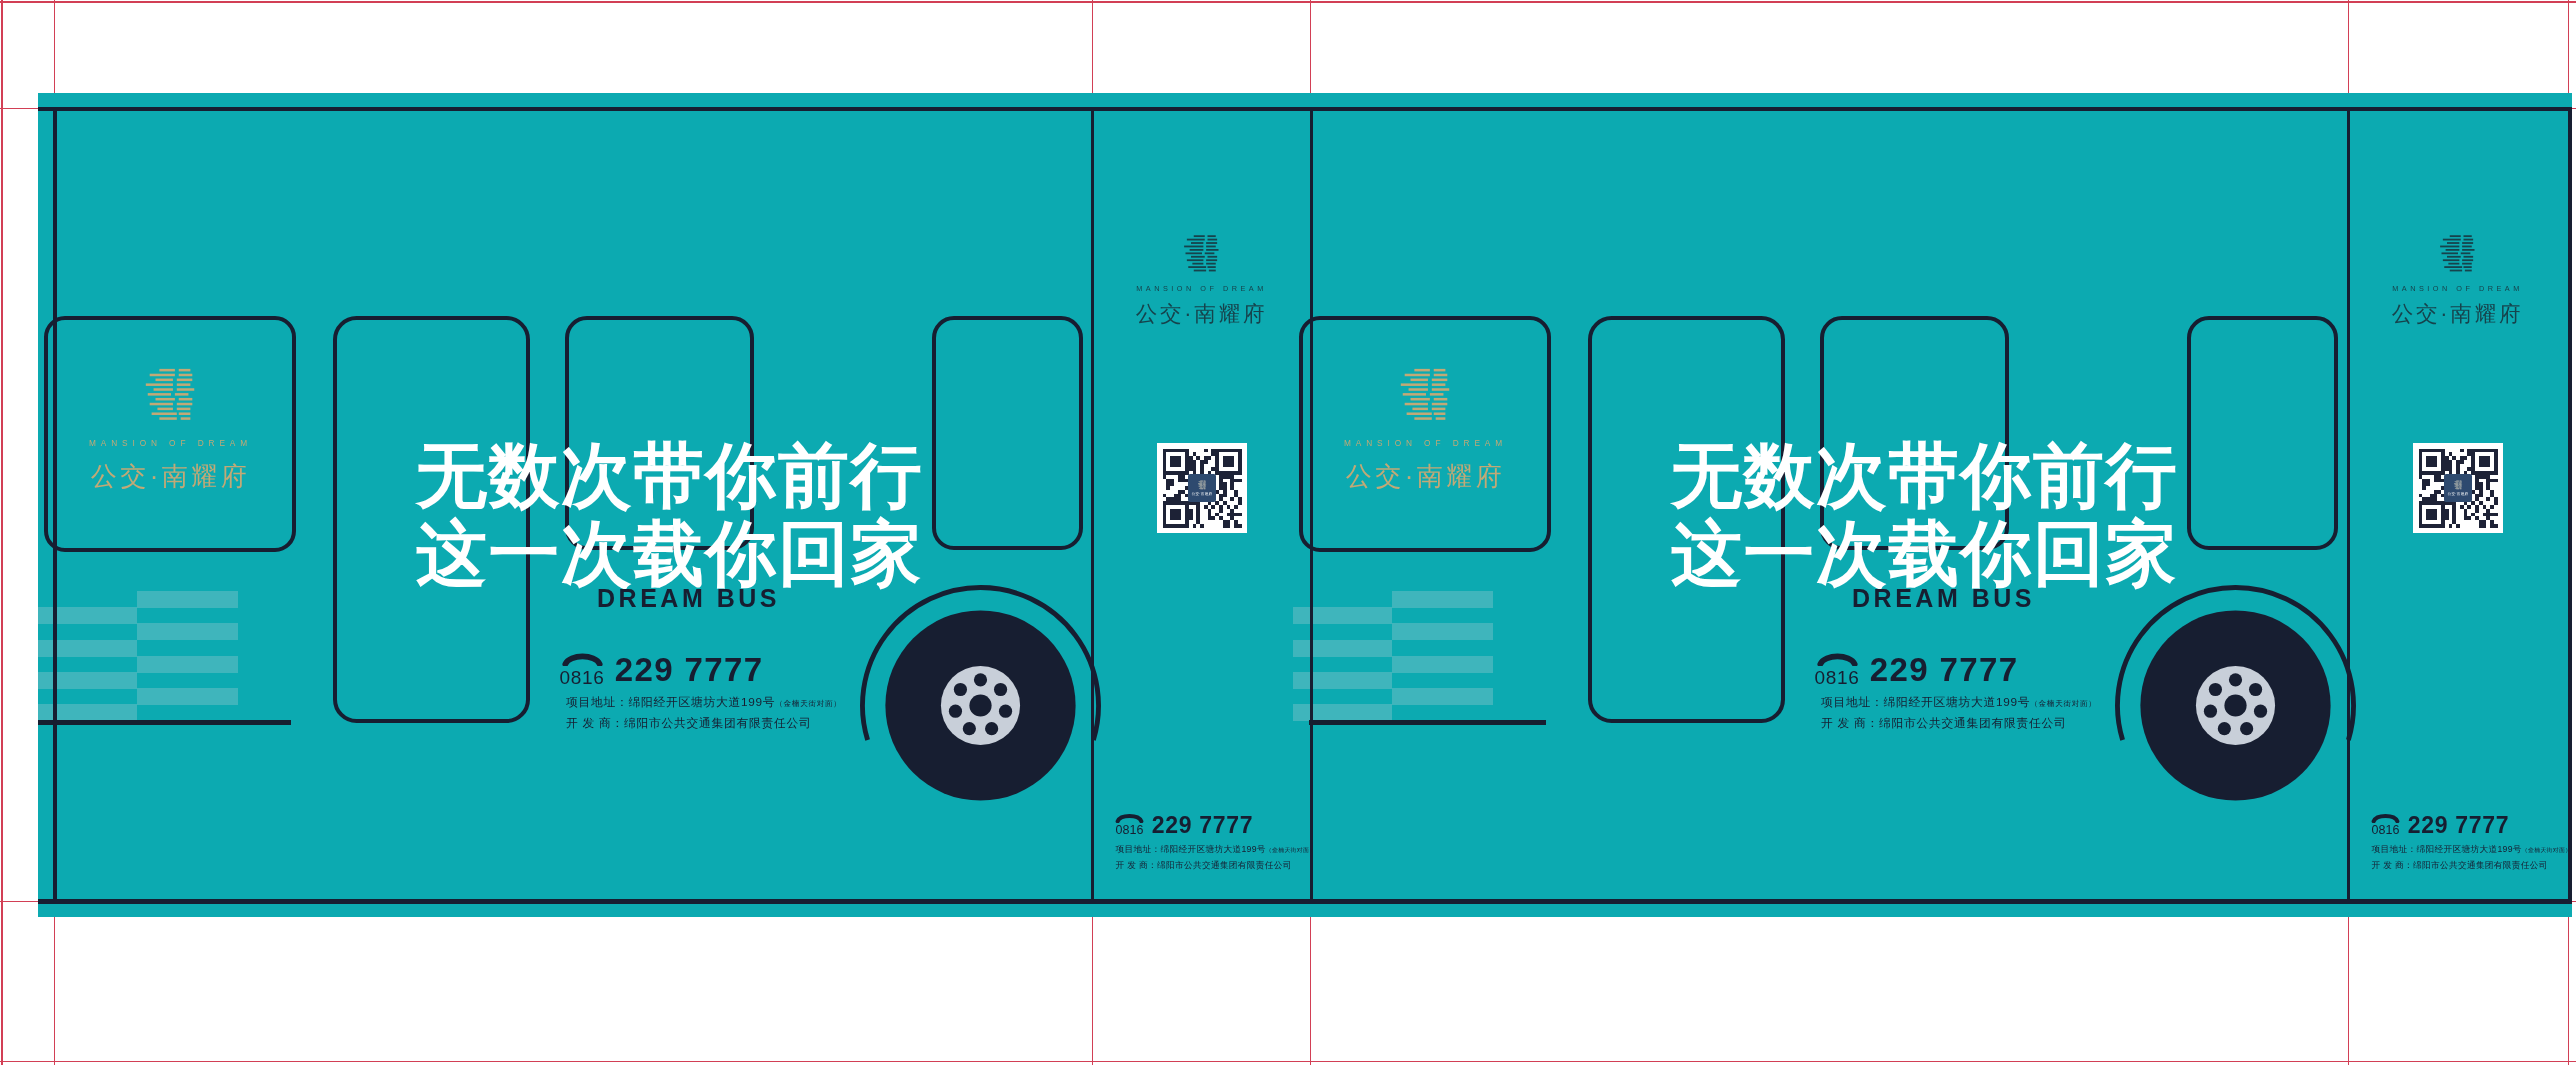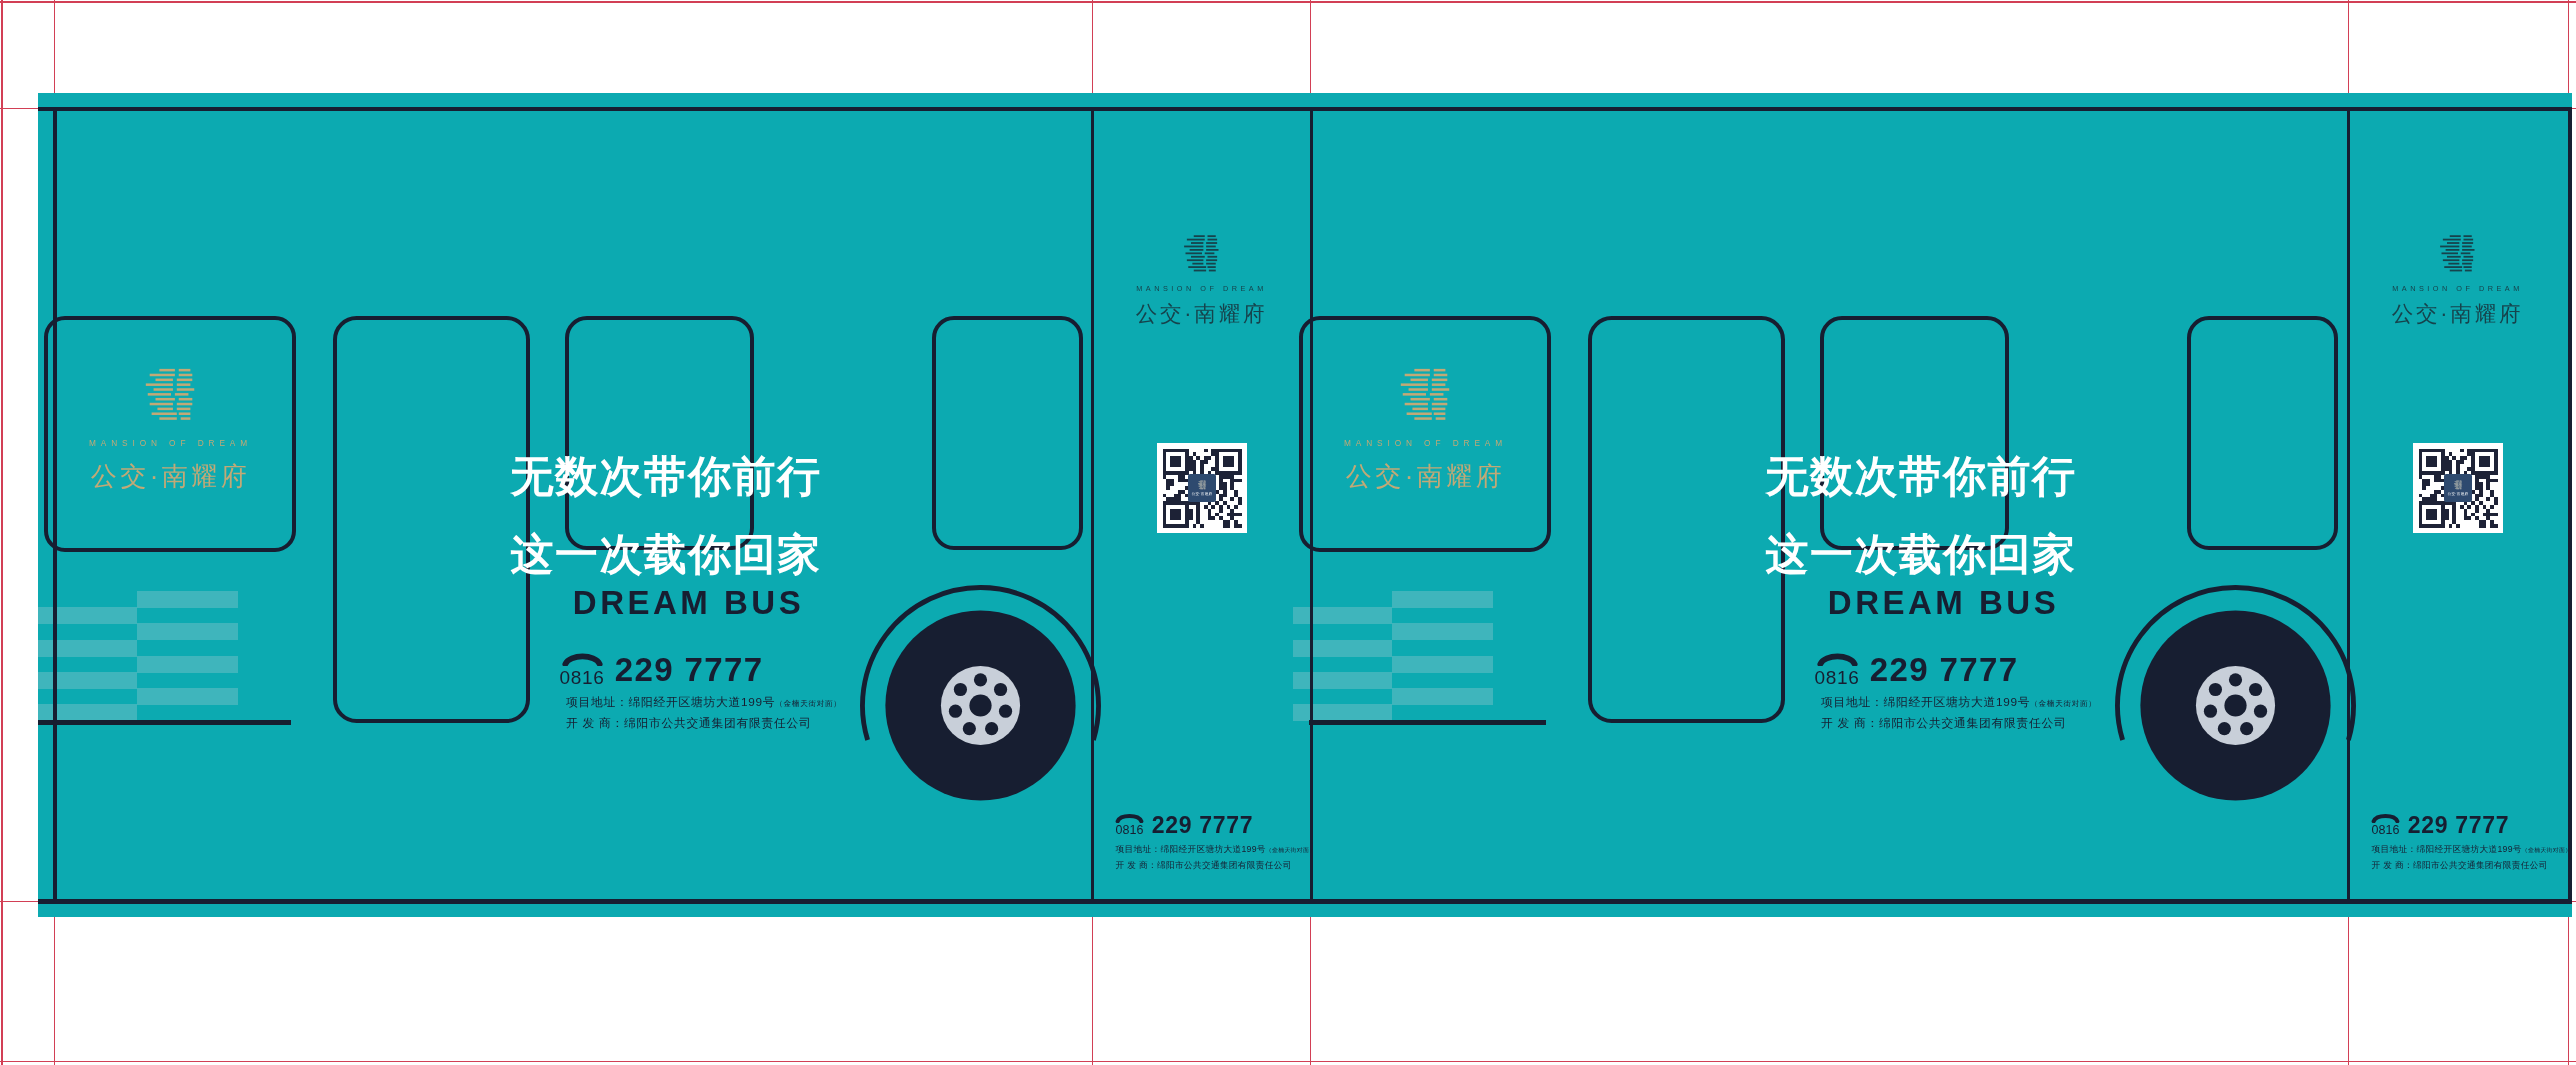--- a/index.html
+++ b/index.html
@@ -17,23 +17,23 @@
   
   .stripes{position:absolute;left:38px;top:591px;width:200px;height:130px;z-index:2;}
   .stripes .bar{position:absolute;height:16.7px;background:var(--stripe);}
   
   .logo-block{position:absolute;left:44px;top:366px;width:253px;text-align:center;z-index:4;color:var(--gold);}
   .logo-block svg{width:62px;height:60px;}
   .brand-en{font-size:8.3px;letter-spacing:4.9px;margin-top:9.7px;white-space:nowrap;}
   .brand-cn{font-size:26px;letter-spacing:3.5px;margin-top:11px;white-space:nowrap;}
   
   .headline{position:absolute;left:416px;top:437px;width:500px;text-align:center;z-index:5;
-            color:#fff;font-size:43px;line-height:78px;font-weight:900;letter-spacing:1.4px;white-space:nowrap;}
+            color:#fff;font-size:71px;line-height:78px;font-weight:900;letter-spacing:1.4px;white-space:nowrap;}
   .subtitle{position:absolute;left:527px;top:584px;width:323px;text-align:center;z-index:5;
-            color:var(--navy);font-size:33px;font-weight:800;letter-spacing:3.5px;white-space:nowrap;}
+            color:var(--navy);font-size:25px;font-weight:800;letter-spacing:3.5px;white-space:nowrap;}
   
   .contact{position:absolute;left:559px;top:652px;z-index:5;color:var(--navy);}
   .phone-row{display:flex;align-items:flex-start;}
   .phone-left{display:flex;flex-direction:column;align-items:center;width:46px;}
   .phone-left svg{width:43px;height:14px;color:var(--navy);}
   .area-code{font-size:19px;margin-top:0.7px;letter-spacing:0.7px;}
   .phone-num{font-size:33px;font-weight:800;letter-spacing:1.4px;margin-left:9.7px;margin-top:-1.4px;white-space:nowrap;}
   .addr{font-size:11.8px;margin-left:7px;margin-top:6.2px;letter-spacing:0.7px;white-space:nowrap;}
   .addr .note{font-size:7.6px;}
   .addr.dev{margin-top:4.9px;}

